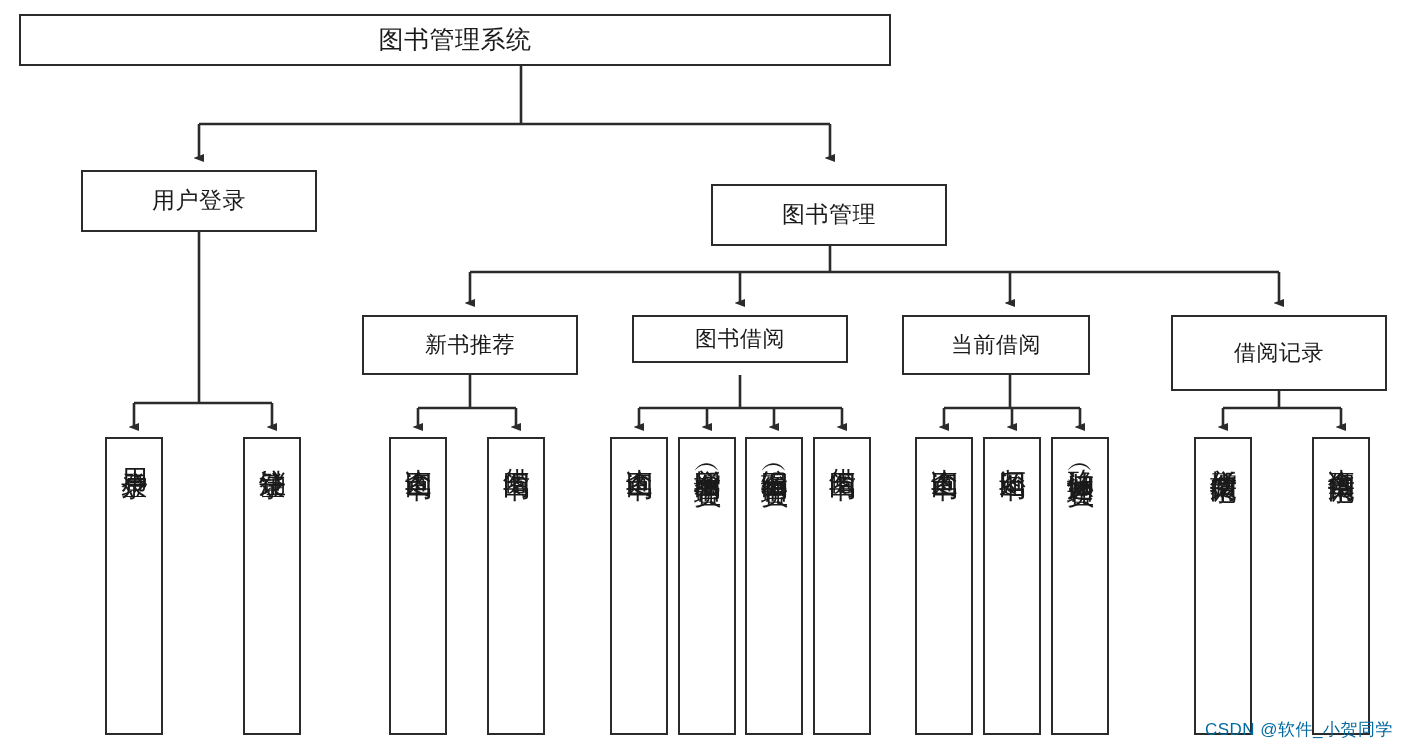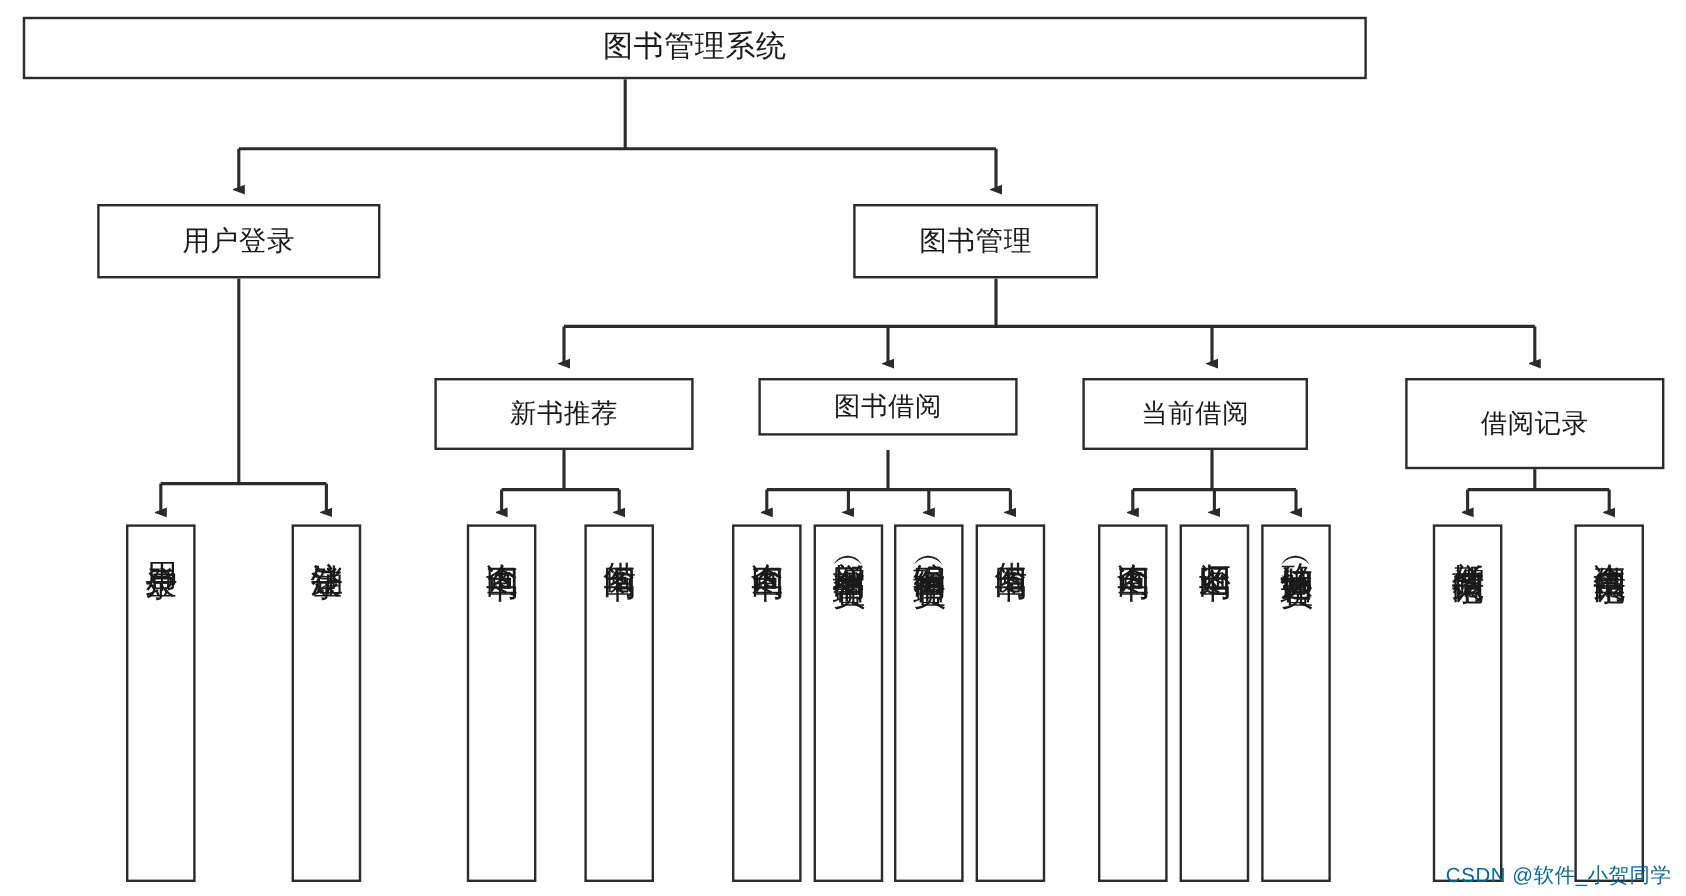--- a/index.html
+++ b/index.html
@@ -109,28 +109,28 @@
       <path d="M1012,408 L1012,427" marker-end="url(#arrow)"></path>
       <path d="M1080,408 L1080,427" marker-end="url(#arrow)"></path>
 
       <path d="M1279,375 L1279,408"></path>
       <path d="M1223,408 L1341,408"></path>
       <path d="M1223,408 L1223,427" marker-end="url(#arrow)"></path>
       <path d="M1341,408 L1341,427" marker-end="url(#arrow)"></path>
     </g>
   </svg>
 
-  <div class="node lvl0" style="left:19px;top:14px;width:1120px;height:52px;">
+  <div class="node lvl0" style="left:19px;top:14px;width:872px;height:52px;">
     <span class="label">图书管理系统</span>
   </div>
 
   <div class="node lvl1" style="left:81px;top:170px;width:236px;height:62px;">
     <span class="label">用户登录</span>
   </div>
-  <div class="node lvl1" style="left:711px;top:170px;width:204px;height:62px;">
+  <div class="node lvl1" style="left:711px;top:184px;width:236px;height:62px;">
     <span class="label">图书管理</span>
   </div>
 
   <div class="node lvl2" style="left:362px;top:315px;width:216px;height:60px;">
     <span class="label">新书推荐</span>
   </div>
   <div class="node lvl2" style="left:632px;top:315px;width:216px;height:48px;">
     <span class="label">图书借阅</span>
   </div>
   <div class="node lvl2" style="left:902px;top:315px;width:188px;height:60px;">

